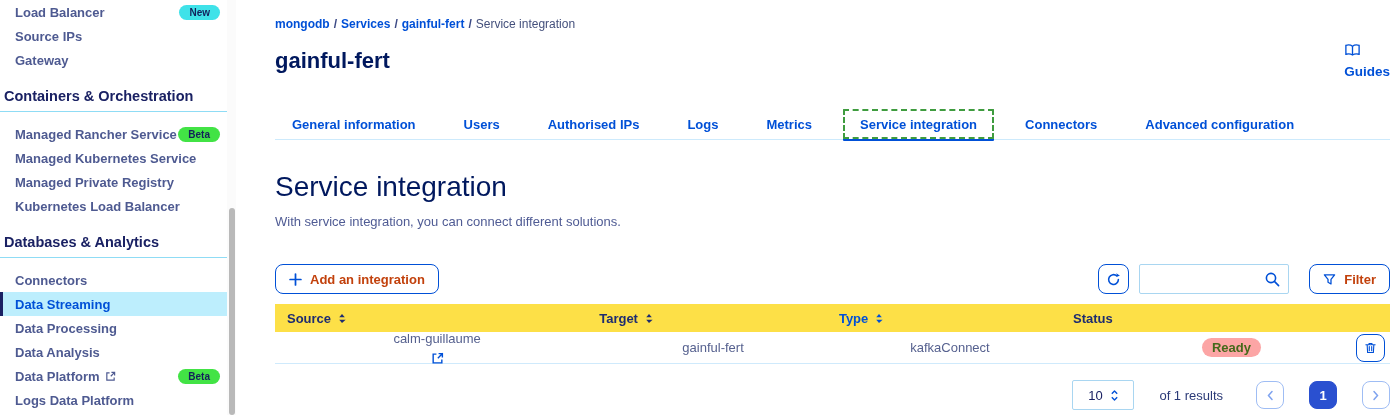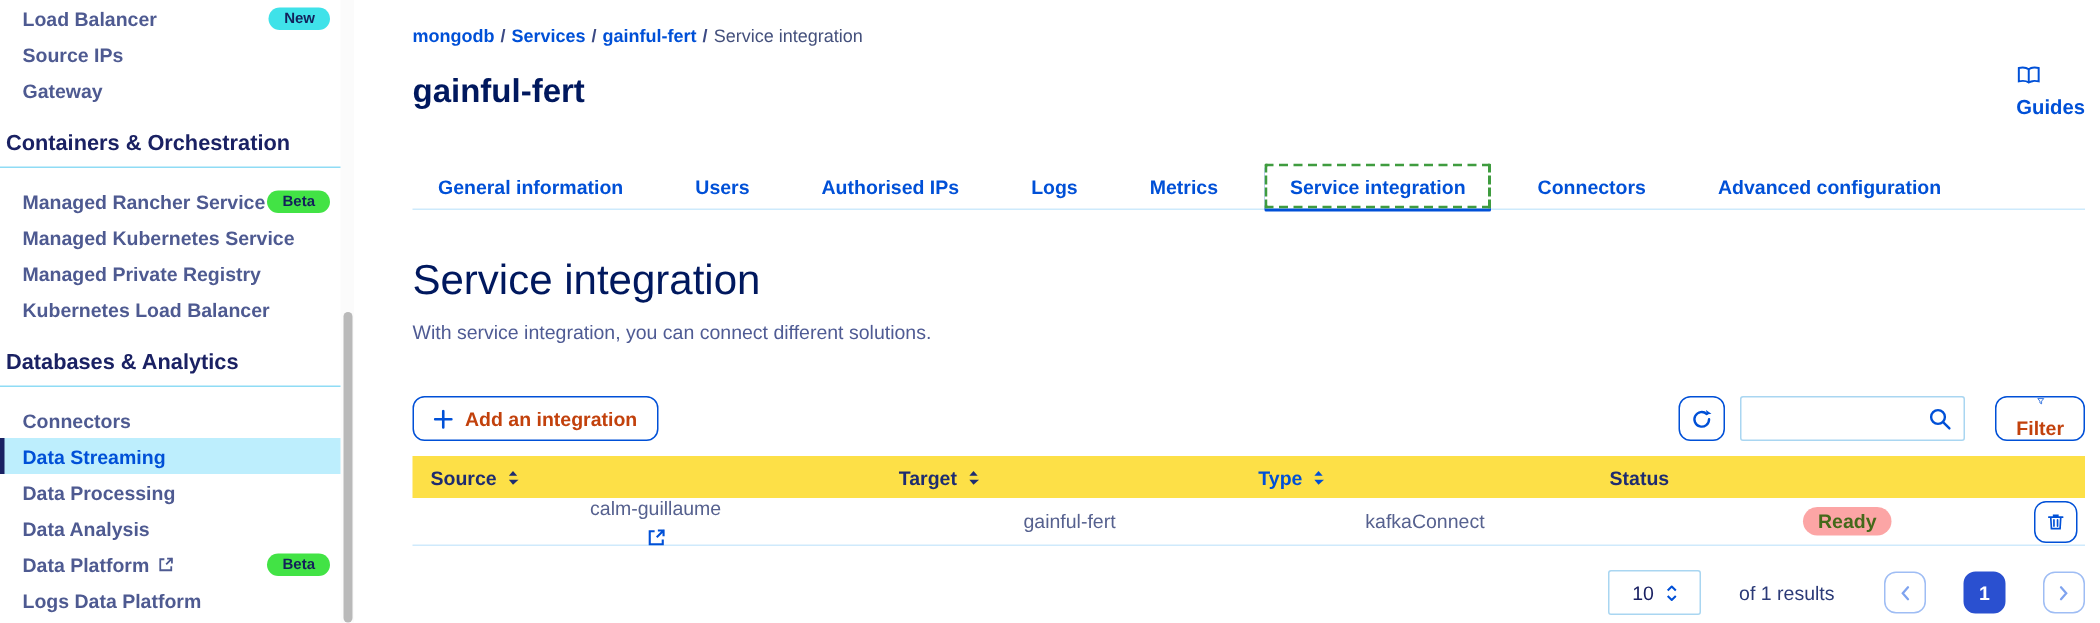--- a/index.html
+++ b/index.html
@@ -48,21 +48,21 @@
   .controls { display:flex; align-items:center; margin-top:34px; height:32px; }
   .btn { display:flex; align-items:center; gap:8px; height:30px; padding:0 13px;
          border:1.5px solid #0050d7; border-radius:8px; background:#fff;
          color:#c2410c; font-size:13px; font-weight:bold; cursor:pointer; }
   .icon-btn { width:31px; padding:0; justify-content:center; }
   .spacer { flex:1; }
   .search-box { display:flex; align-items:center; margin-left:10px; width:150px; height:30px;
                 border:1px solid #a9d6f1; border-radius:2px; background:#fff; padding:0 7px 0 8px; }
   .search-box input { border:none; outline:none; flex:1; min-width:0; font-size:13px;
                       font-family:"Liberation Sans", sans-serif; color:#1a2163; }
-  .filter-btn { margin-left:20px;flex-direction:column; }
+  .filter-btn { margin-left:20px; }
 
   
   .table { margin-top:9px; width:100%; }
   .thead { display:flex; background:#fde047; height:28px; align-items:center; }
   .th { display:flex; align-items:center; gap:7px; padding-left:12px; font-size:13px;
         font-weight:bold; color:#1e2c70; cursor:pointer; }
   .th.sort-active { color:#0050d7; }
   .col-0 { width:28%; } .col-1 { width:21.5%; } .col-2 { width:21%; } .col-3 { width:29.5%; }
   .trow { position:relative; display:flex; align-items:center; height:32px; background:#fff;
           border-bottom:1px solid #cfeafc; }

